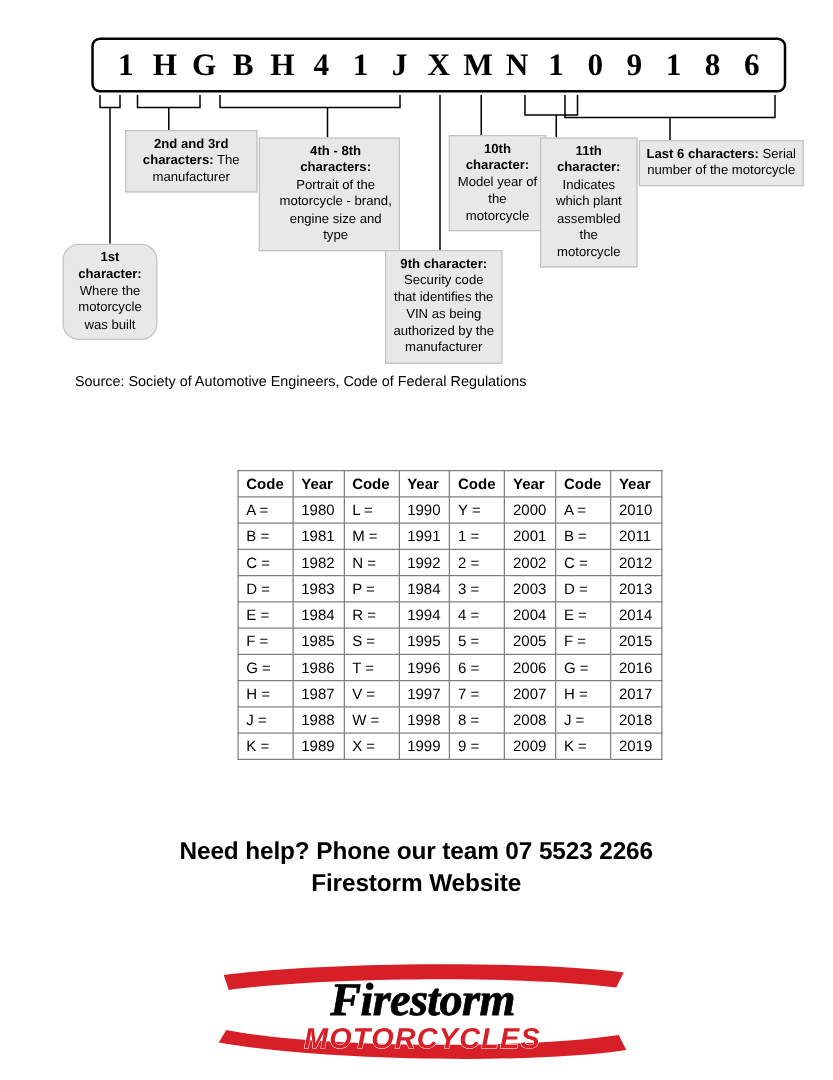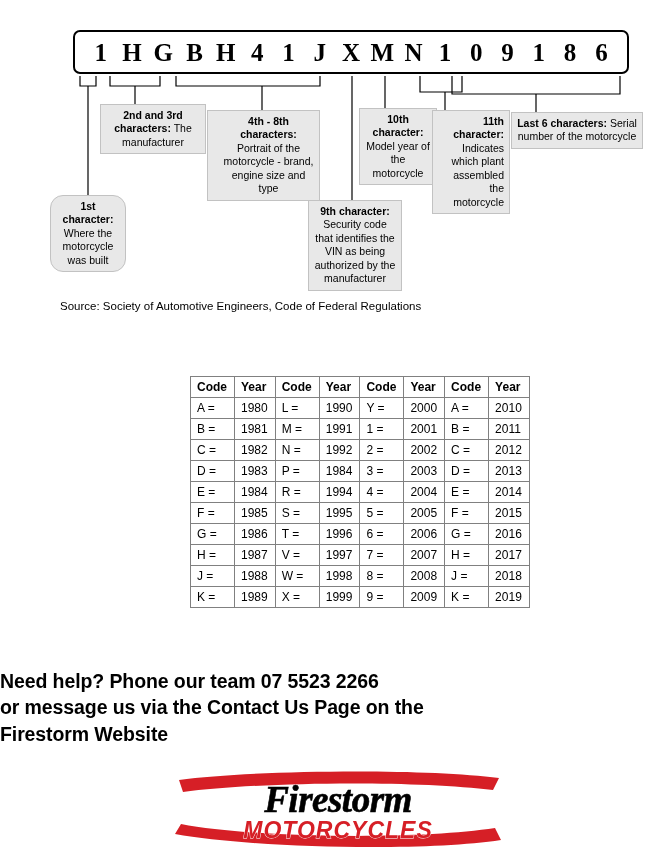--- a/index.html
+++ b/index.html
@@ -104,21 +104,21 @@
   }
   table.codes td.code { width: 41px; }
   table.codes td.year { width: 28px; }
 
   
   .help {
     position: absolute;
     left: 0;
     top: 668px;
     width: 666px;
-    text-align: left;
+    text-align: center;
     font-size: 19.5px;
     font-weight: bold;
     line-height: 1.35;
     letter-spacing: -0.1px;
   }
 
   
   .logo {
     position: absolute;
     left: 173px;
@@ -194,21 +194,21 @@
 <div class="callout" style="left:308px; top:200px; width:94px;">
   <b>9th character:</b>
   <span>Security code that identifies the VIN as being authorized by the manufacturer</span>
 </div>
 
 <div class="callout" style="left:359px; top:108px; width:78px;">
   <b>10th character:</b>
   <span>Model year of the motorcycle</span>
 </div>
 
-<div class="callout" style="left:432px; top:110px; width:78px;text-align:right;">
+<div class="callout" style="left:432px; top:110px; width:78px;">
   <b>11th character:</b>
   <span>Indicates which plant assembled the motorcycle</span>
 </div>
 
 <div class="callout" style="left:511px; top:112px; width:132px;">
   <b>Last 6 characters:</b>
   <span>Serial number of the motorcycle</span>
 </div>
 
 <div class="source">Source:  Society of Automotive Engineers, Code of Federal Regulations</div>
@@ -327,21 +327,20 @@
         <td class="year">2009</td>
         <td class="code">K =</td>
         <td class="year">2019</td>
       </tr>
     </tbody>
   </table>
 </div>
 
 <div class="help">
   <div>Need help?  Phone our team 07 5523 2266</div>
-  <div>or message us via the Contact Us Page on the</div>
   <div>Firestorm Website</div>
 </div>
 
 <svg class="logo" viewBox="0 0 330 86">
   <defs>
     <clipPath id="swoosh">
       <path d="M8,6 L322,2 L330,56 L300,72 L20,78 Z"></path>
     </clipPath>
   </defs>
 

